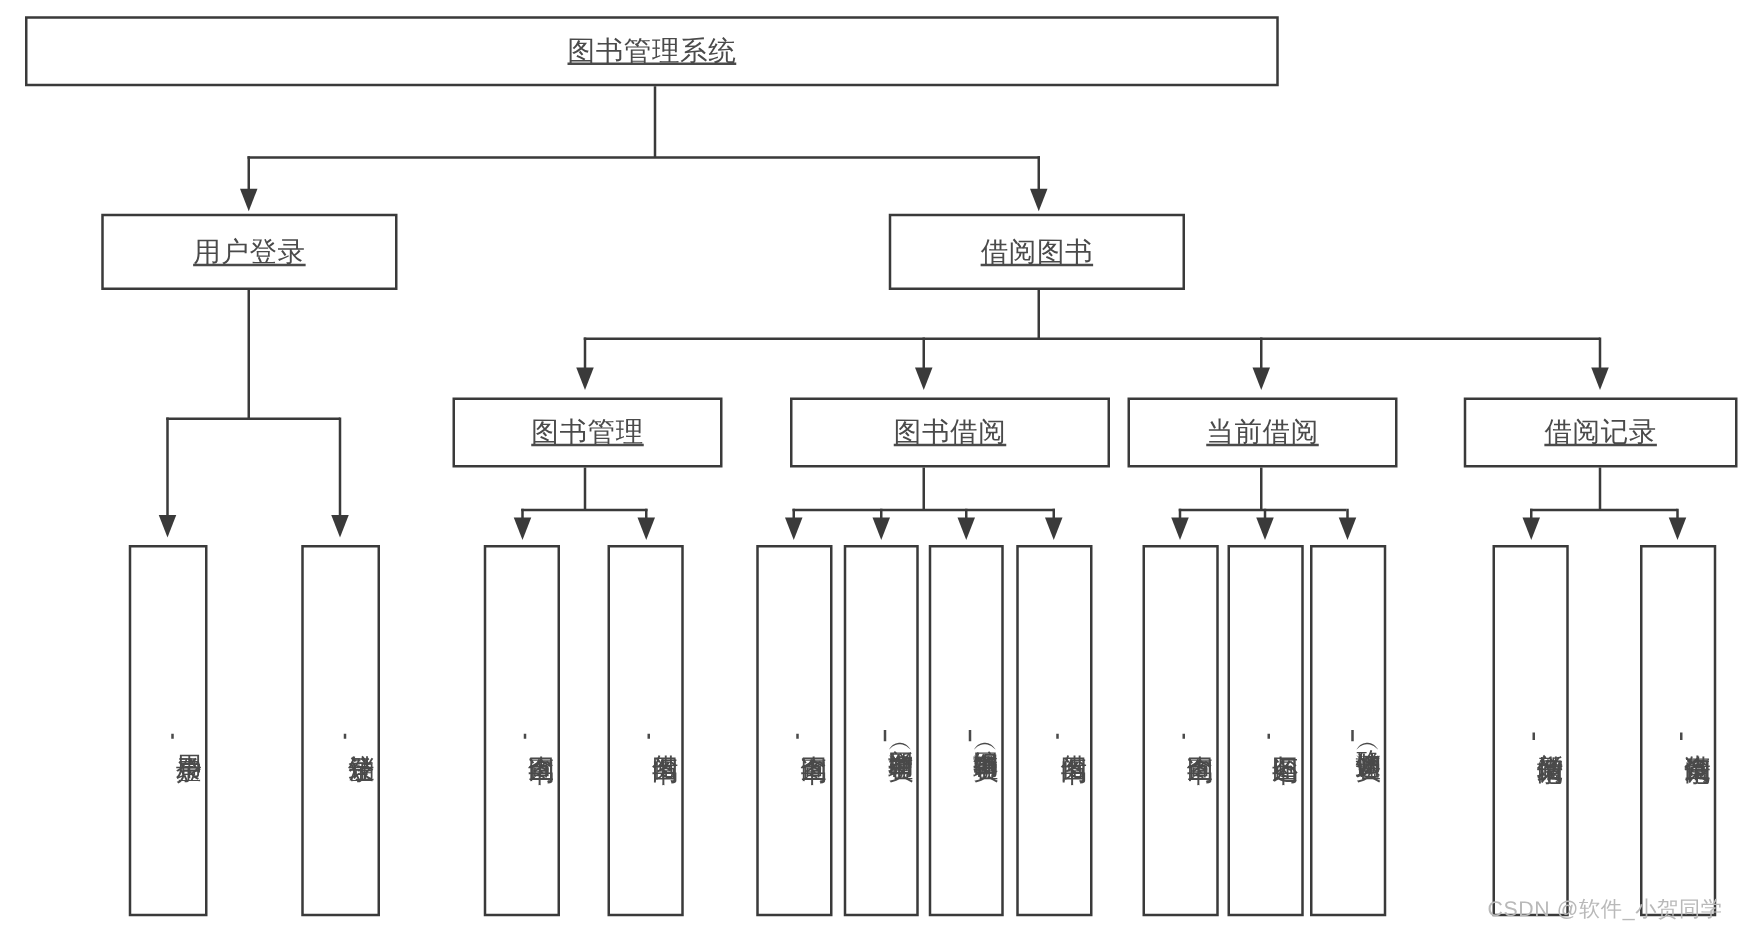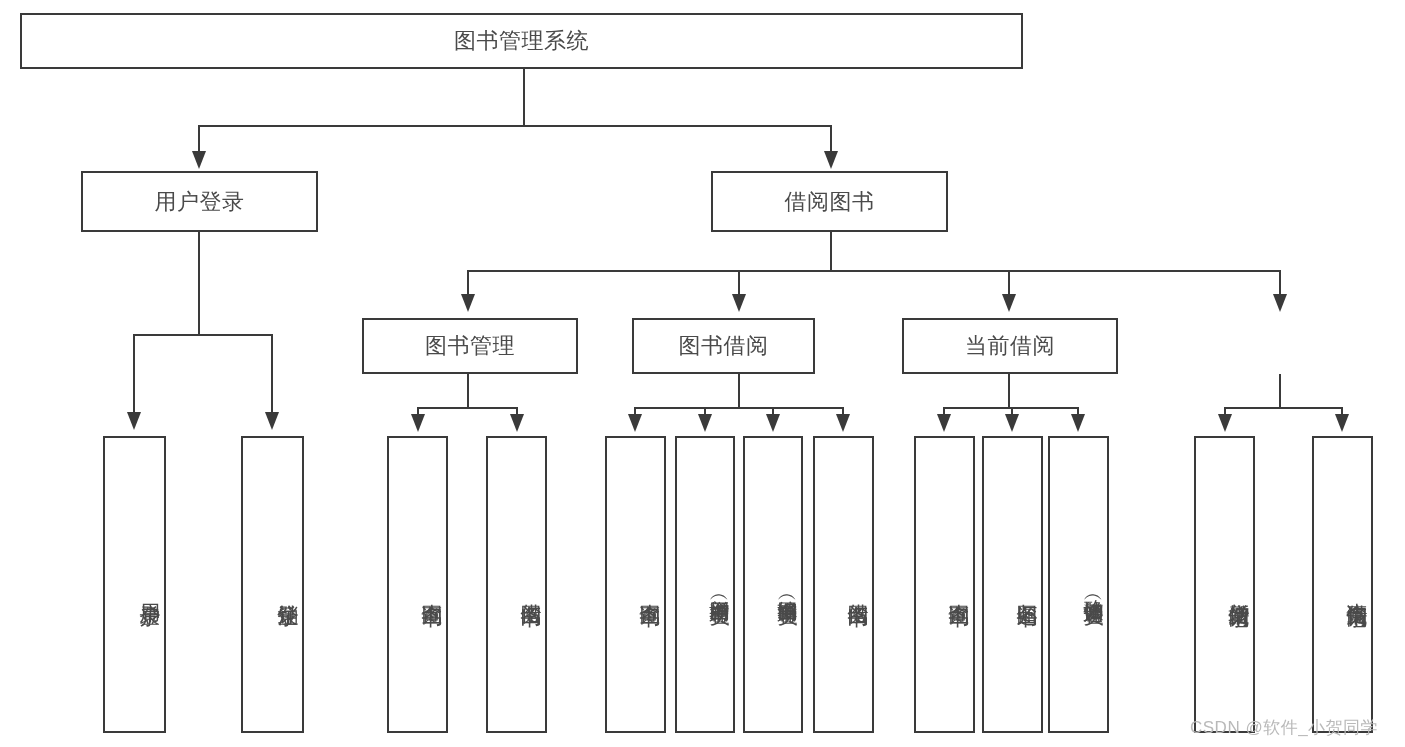--- a/index.html
+++ b/index.html
@@ -19,20 +19,21 @@
   }
   .node {
     position: absolute;
     box-sizing: border-box;
     border: 2px solid #3a3a3a;
     background: #ffffff;
     display: flex;
     align-items: center;
     justify-content: center;
     color: #4a4a4a;
+    text-decoration: underline;
   }
   .node.horiz {
     font-size: 22px;
     letter-spacing: 0.5px;
   }
   .node.vert {
     writing-mode: vertical-rl;
     text-orientation: upright;
     font-size: 21px;
     line-height: 1.30;
@@ -114,25 +115,28 @@
 
   <div class="seg v" style="left:1008px; top:270px; height:26px;"></div>
   <div class="arrow" style="left:1002px; top:294px;"></div>
 
   <div class="seg v" style="left:1279px; top:270px; height:26px;"></div>
   <div class="arrow" style="left:1273px; top:294px;"></div>
 
   <div class="node horiz" style="left:362px; top:318px; width:216px; height:56px;">
     <span class="label">图书管理</span>
   </div>
-  <div class="node horiz" style="left:632px; top:318px; width:183px; height:56px;">
+  <div class="node horiz" style="left:632px; top:318px; width:256px; height:56px;">
     <span class="label">图书借阅</span>
   </div>
   <div class="node horiz" style="left:902px; top:318px; width:216px; height:56px;align-items:center;">
     <span class="label">当前借阅</span>
+  </div>
+  <div class="node horiz" style="left:1171px; top:318px; width:219px; height:56px;">
+    <span class="label">借阅记录</span>
   </div>
 
   <div class="seg v" style="left:467px; top:374px; height:34px;"></div>
   <div class="seg h" style="left:417px; top:407px; width:101px;"></div>
   <div class="seg v" style="left:417px; top:407px; height:10px;"></div>
   <div class="arrow" style="left:411px; top:414px;"></div>
   <div class="seg v" style="left:516px; top:407px; height:10px;"></div>
   <div class="arrow" style="left:510px; top:414px;"></div>
 
   <div class="seg v" style="left:738px; top:374px; height:34px;"></div>

